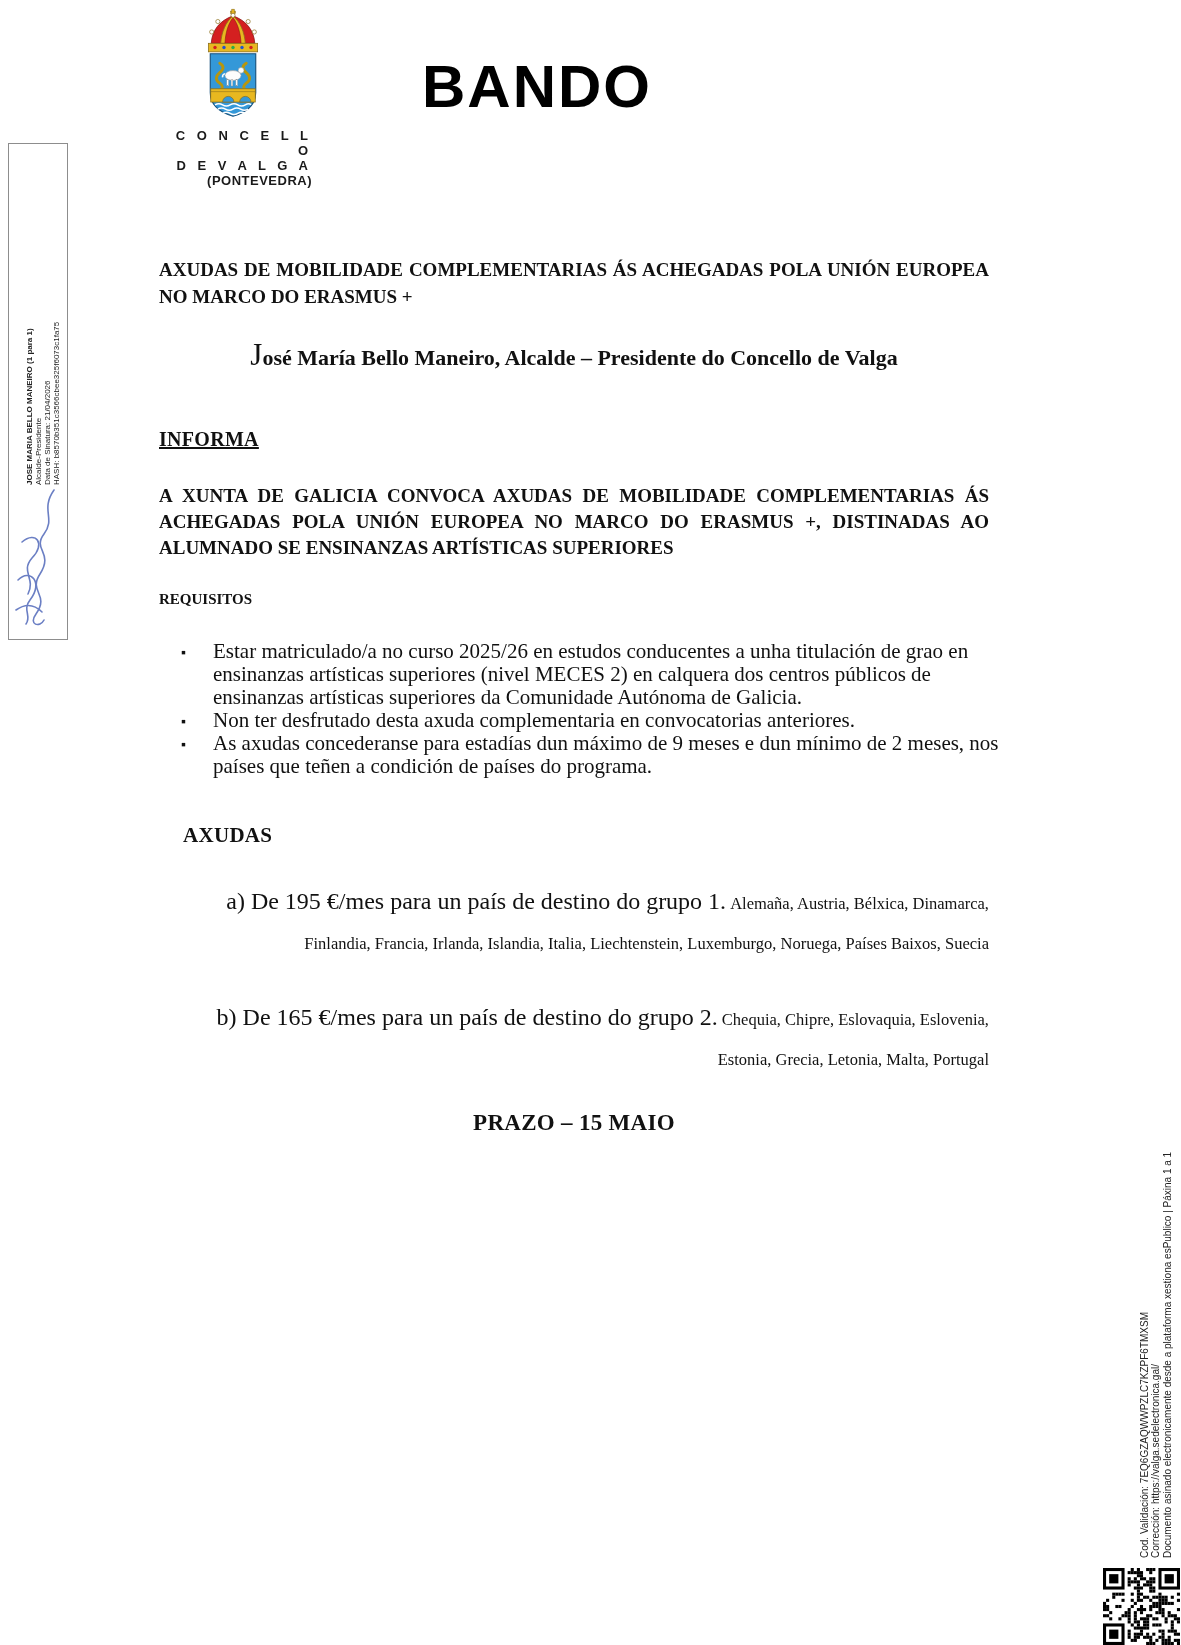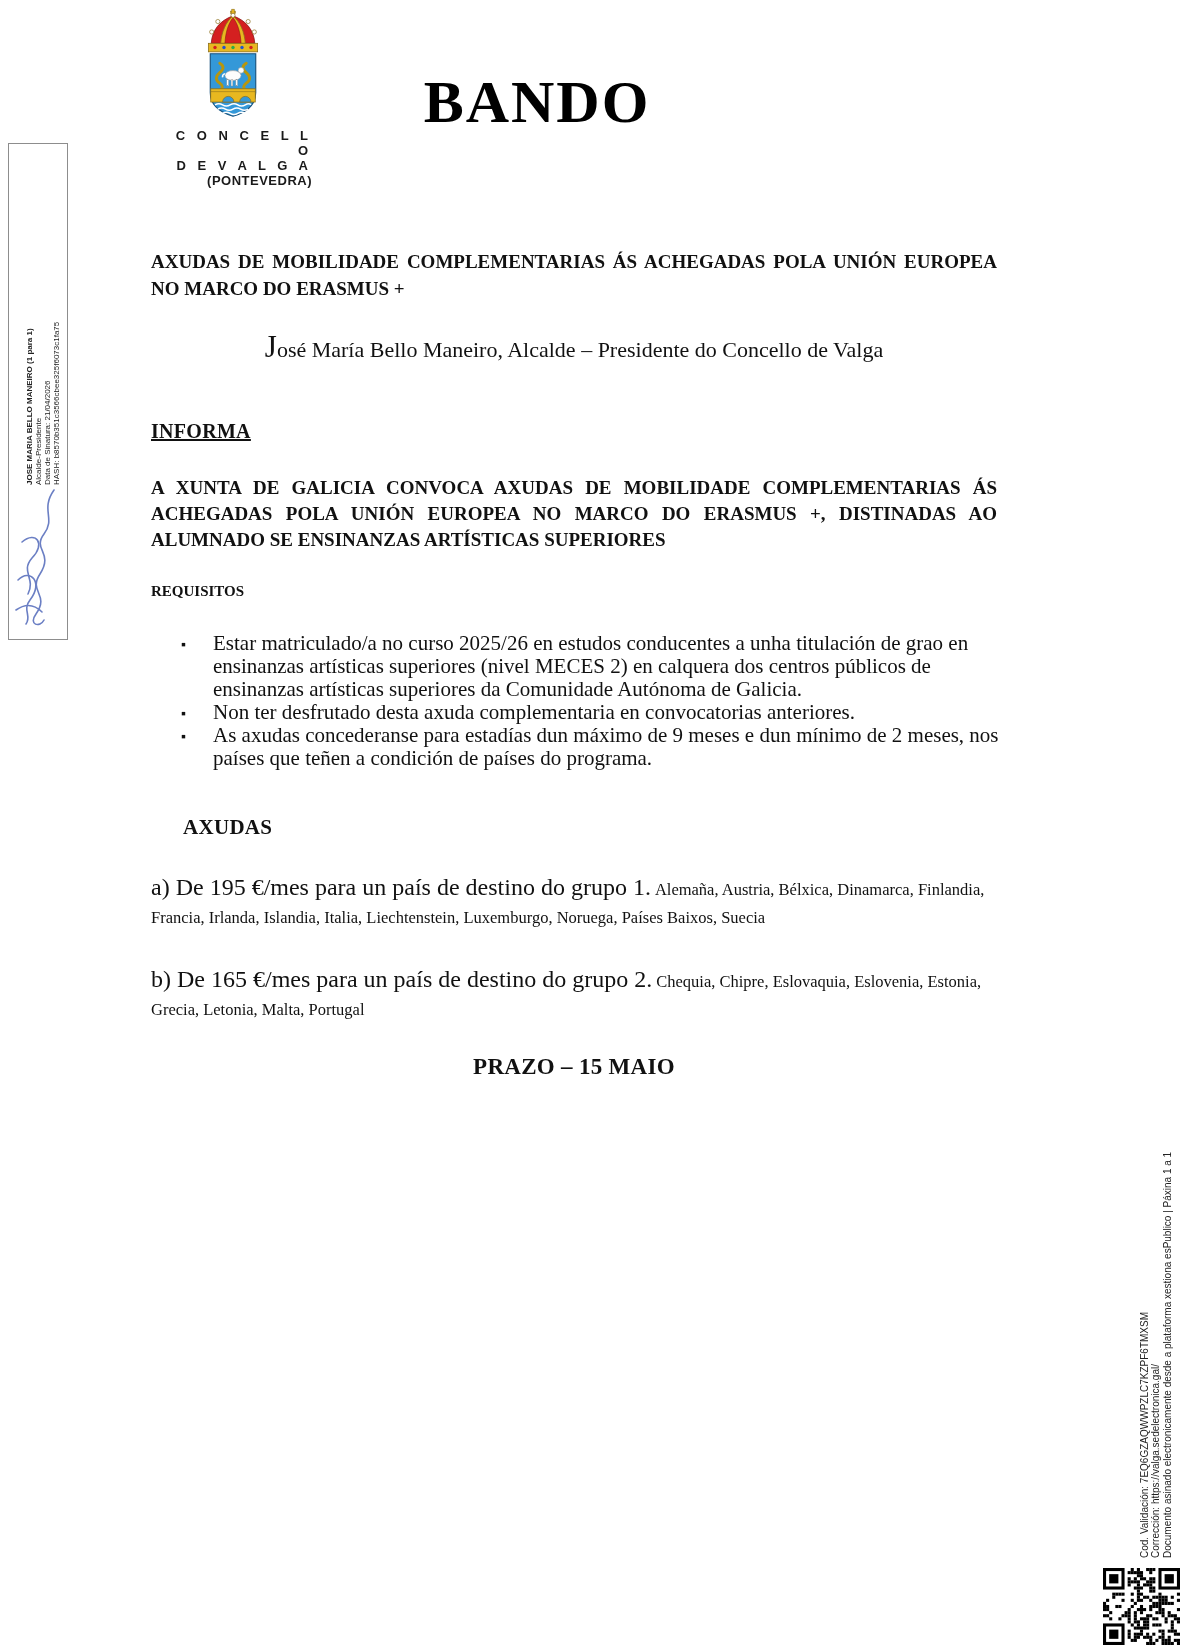--- a/index.html
+++ b/index.html
@@ -15,22 +15,22 @@
   
   .crest{position:absolute;left:197px;top:8px;width:72px;height:118px;}
   .org-name{
     position:absolute;left:162px;top:128px;width:150px;
     text-align:right;font-family:"Liberation Sans",sans-serif;
     font-weight:bold;color:#1a1a1a;
   }
   .org-name .l1,.org-name .l2{font-size:13px;letter-spacing:4px;line-height:15px;}
   .org-name .l3{font-size:13px;letter-spacing:0.5px;line-height:15px;}
   .doc-title{
-    position:absolute;left:407px;top:68px;width:260px;
-    font-family:Liberation Serif, serif;
+    position:absolute;left:407px;top:52px;width:260px;
+    font-family:Liberation Sans, sans-serif;
     font-weight:bold;font-size:60px;letter-spacing:2px;
     color:#000;text-align:center;
   }
   
   .sig-box{
     position:absolute;left:8px;top:143px;width:60px;height:497px;
     border:1px solid #8d8d8d;background:#fff;box-sizing:border-box;
   }
   .rot{
     position:absolute;
@@ -47,45 +47,45 @@
   .sig-scribble{position:absolute;left:10px;top:482px;}
   
   .side-text{
     left:1173px;top:1524px;width:534px;height:34px;
     font-size:10px;line-height:11.3px;color:#222;
   }
   
   .qr{position:absolute;left:1103px;top:1568px;width:77px;height:77px;}
   
   .content{position:absolute;left:143px;top:240px;width:862px;}
-  .content p,.content h2,.content h3{margin:8px;}
+  .content p,.content h2,.content h3{margin:16px;}
   .main-title{
     font-weight:bold;font-size:19px;line-height:27px;text-align:justify;
   }
   .subtitle{
     margin-top:30px !important;text-align:center;
-    font-weight:normal;font-size:22px;line-height:30px;
+    font-weight:bold;font-size:22px;line-height:30px;
   }
   .subtitle::first-letter{font-size:31px;font-weight:normal;}
   .informa{
     margin-top:55px !important;font-size:20px;font-weight:bold;
     text-decoration:underline;letter-spacing:0.3px;
   }
   .announcement{
     margin-top:32px !important;font-weight:bold;font-size:19px;
     line-height:26px;text-align:justify;
   }
   .requisitos{margin-top:30px !important;font-size:15px;font-weight:bold;}
   ul.req-list{margin:32px 0 0 0;padding:0;list-style:none;font-size:21px;line-height:23px;}
   ul.req-list li{position:relative;padding-left:70px;}
   ul.req-list li::before{
     content:"▪";position:absolute;left:38px;top:1px;font-size:14px;
   }
   .axudas{margin:45px 0 0 40px !important;font-size:21px;font-weight:bold;letter-spacing:0.3px;}
-  .grant{margin-top:33px !important;line-height:28px;}
+  .grant{margin-top:33px !important;line-height:40px;text-align:right;}
   .grant:first-of-type{margin-top:50px !important;}
   .grant .g-main{font-size:24px;}
   .grant .g-countries{font-size:16.5px;}
   .prazo{
     margin-top:30px !important;text-align:center;
     font-weight:bold;font-size:23px;letter-spacing:0.3px;
   }
   .doc-link-wrap{margin-top:85px !important;width:790px;}
   .doc-link{
     color:#1a1ae6;font-size:22px;line-height:33px;text-decoration:underline;

